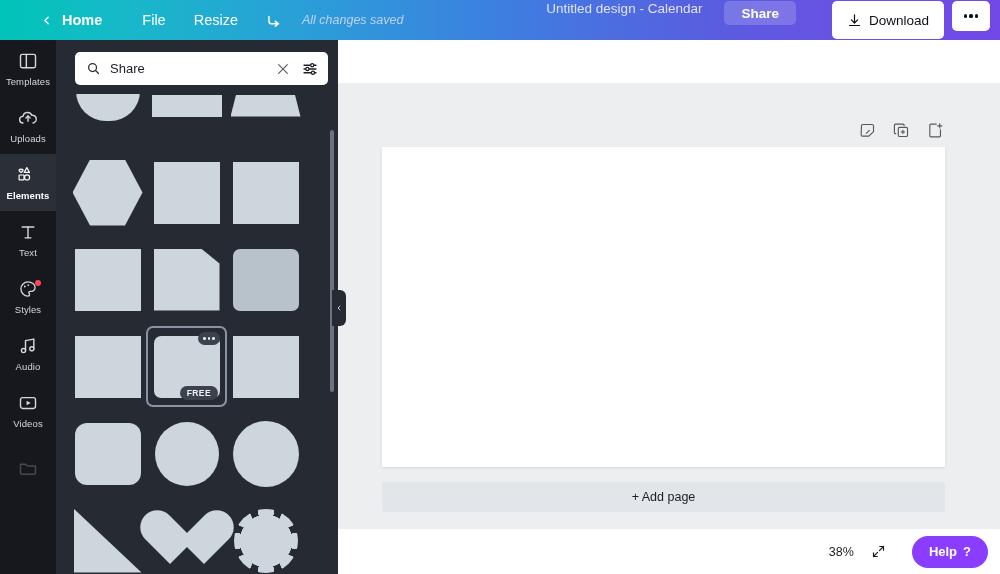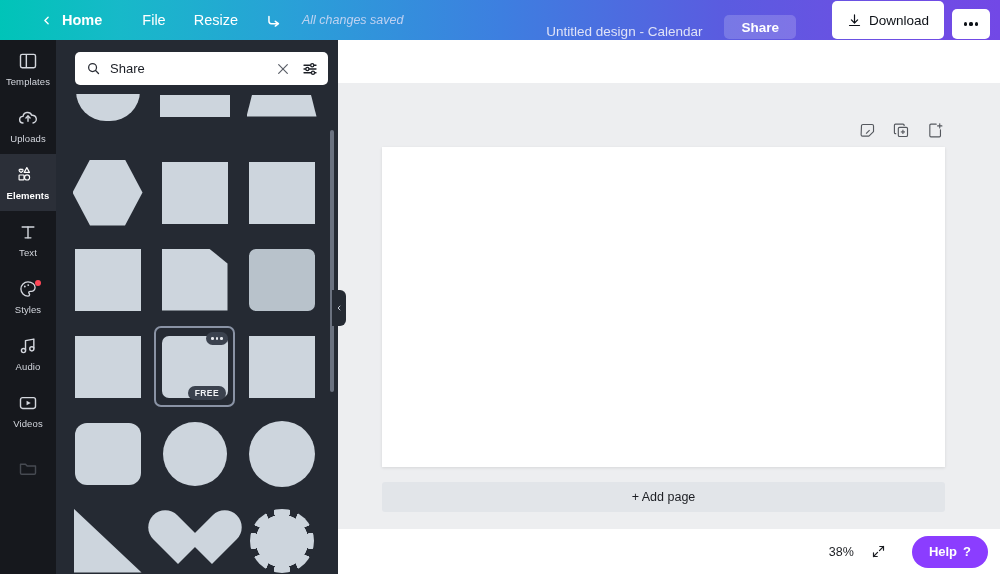--- a/index.html
+++ b/index.html
@@ -32,21 +32,21 @@
   .tb-item.plain { font-weight: normal; }
   .tb-undo {
     display: flex; align-items: center; justify-content: center;
     width: 28px; height: 100%; margin-left: 8px; cursor: pointer;
   }
   .tb-undo svg { width: 19px; height: 19px; }
   .tb-saved {
     color: #d7dcf5; font-size: 12.5px; font-style: italic; margin-left: 14px;
     opacity: .85; white-space: nowrap;
   }
-  .tb-right { margin-left: auto; display: flex; align-items: flex-end; padding-right: 10px; gap: 8px; }
+  .tb-right { margin-left: auto; display: flex; align-items: flex-start; padding-right: 10px; gap: 8px; }
   .tb-title {
     color: #dfe2f7; font-size: 13.5px; margin-right: 14px; white-space: nowrap; cursor: pointer;
   }
   .btn-share {
     background: rgba(255,255,255,0.18); color: #fff; font-size: 13.5px; font-weight: bold;
     border: none; border-radius: 5px; height: 24px; padding: 0 17px; cursor: pointer;
     display: flex; align-items: center; font-family: inherit;
   }
   .btn-download {
     background: #ffffff; color: #0d1117; font-size: 13.5px;
@@ -96,21 +96,21 @@
   .searchbox .sicon svg { width: 15px; height: 15px; }
   .searchbox .sval { flex: 1; font-size: 13px; color: #1a1d24; }
   .searchbox .sclear { width: 16px; height: 16px; cursor: pointer; flex: 0 0 auto; }
   .searchbox .sfilter { width: 18px; height: 18px; cursor: pointer; flex: 0 0 auto; margin-left: 2px; }
 
   .grid {
     position: absolute; left: 0; top: 54px; width: 282px; height: 480px;
     padding: 0 14px 0 12px;
   }
   .gridinner { position: relative; margin-top: -28px; }
-  .row { display: flex; gap: 8px; margin-bottom: 8px; }
+  .row { display: flex; margin-bottom: 8px; }
   .tile {
     width: 79px; height: 79px; border-radius: 5px; position: relative;
     display: flex; align-items: center; justify-content: center; cursor: pointer;
     flex: 0 0 auto;
   }
   .tile.sel { outline: 2px solid #8a93a5; outline-offset: -1px; border-radius: 6px; }
   .shp { background: #cdd5dd; }
   .shp.dim { background: #b8c2cb; }
 
   .sq      { width: 66px; height: 62px; }

